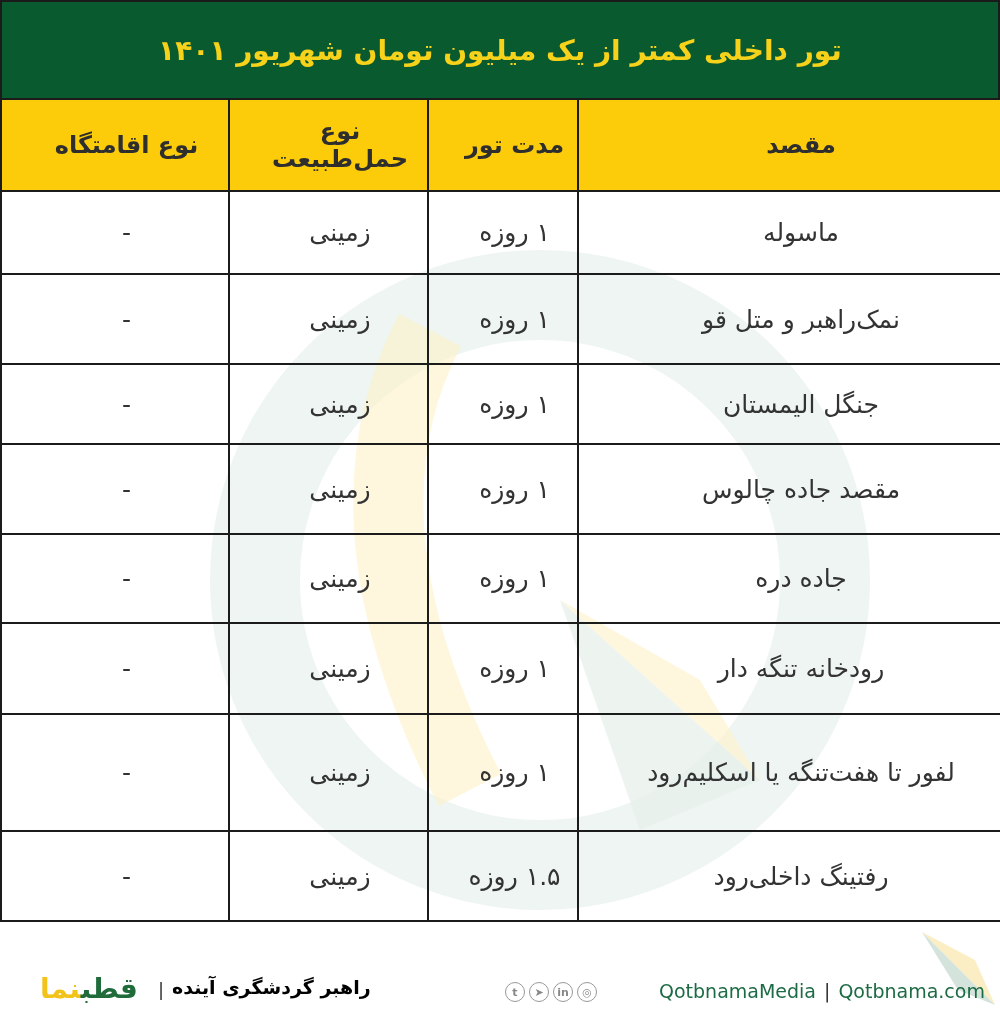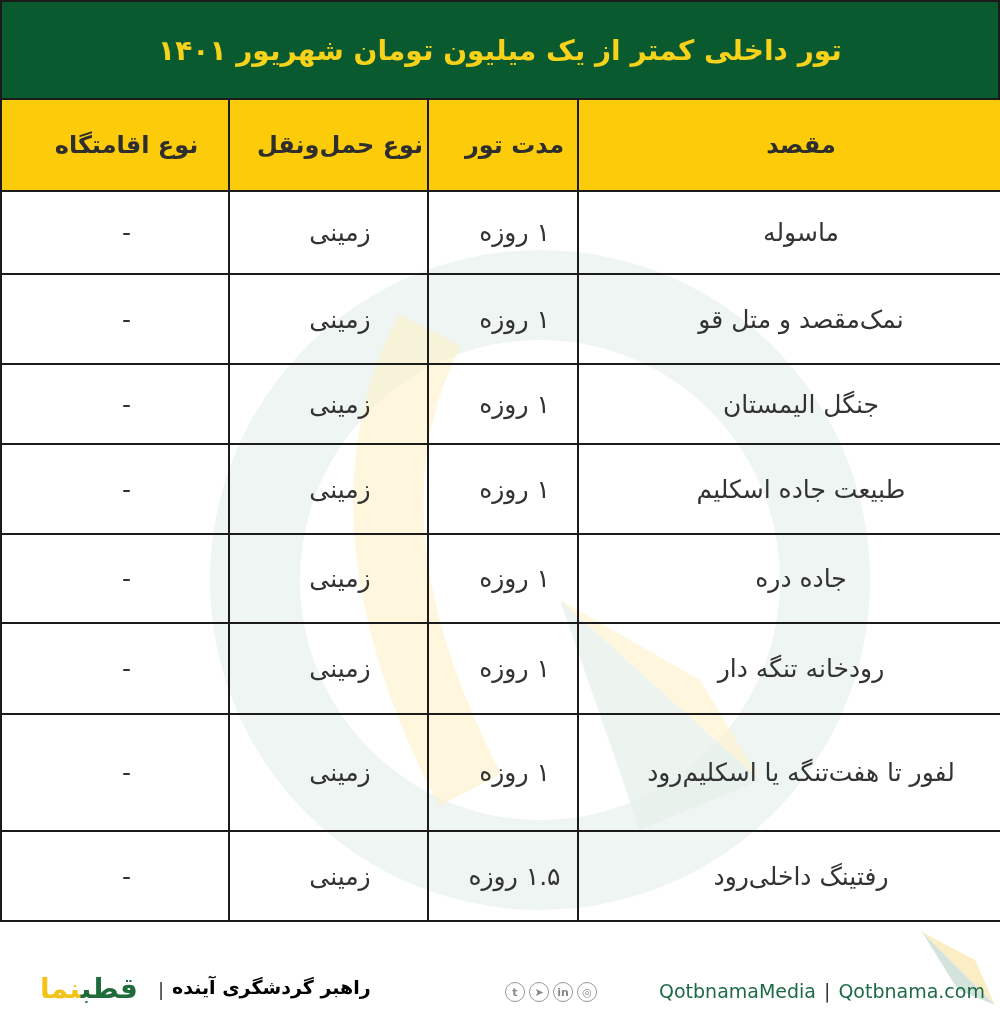--- a/index.html
+++ b/index.html
@@ -45,45 +45,45 @@
     <colgroup>
       <col style="width:423px">
         <col style="width:150px">
         <col style="width:199px">
         <col style="width:228px">
     </colgroup>
     <thead>
       <tr>
         <th>مقصد</th>
         <th>مدت تور</th>
-        <th>نوع حمل‌ونقل</th>
+        <th>نوع حمل‌طبیعت</th>
         <th>نوع اقامتگاه</th>
       </tr>
     </thead>
     <tbody>
       <tr style="height:83px">
         <td>ماسوله</td>
         <td>۱ روزه</td>
         <td>زمینی</td>
         <td>-</td>
       </tr>
       <tr style="height:90px">
-        <td>نمک‌مقصد و متل قو</td>
+        <td>نمک‌راهبر و متل قو</td>
         <td>۱ روزه</td>
         <td>زمینی</td>
         <td>-</td>
       </tr>
       <tr style="height:80px">
         <td>جنگل الیمستان</td>
         <td>۱ روزه</td>
         <td>زمینی</td>
         <td>-</td>
       </tr>
       <tr style="height:90px">
-        <td>طبیعت جاده اسکلیم</td>
+        <td>مقصد جاده چالوس</td>
         <td>۱ روزه</td>
         <td>زمینی</td>
         <td>-</td>
       </tr>
       <tr style="height:89px">
         <td>جاده دره</td>
         <td>۱ روزه</td>
         <td>زمینی</td>
         <td>-</td>
       </tr>

